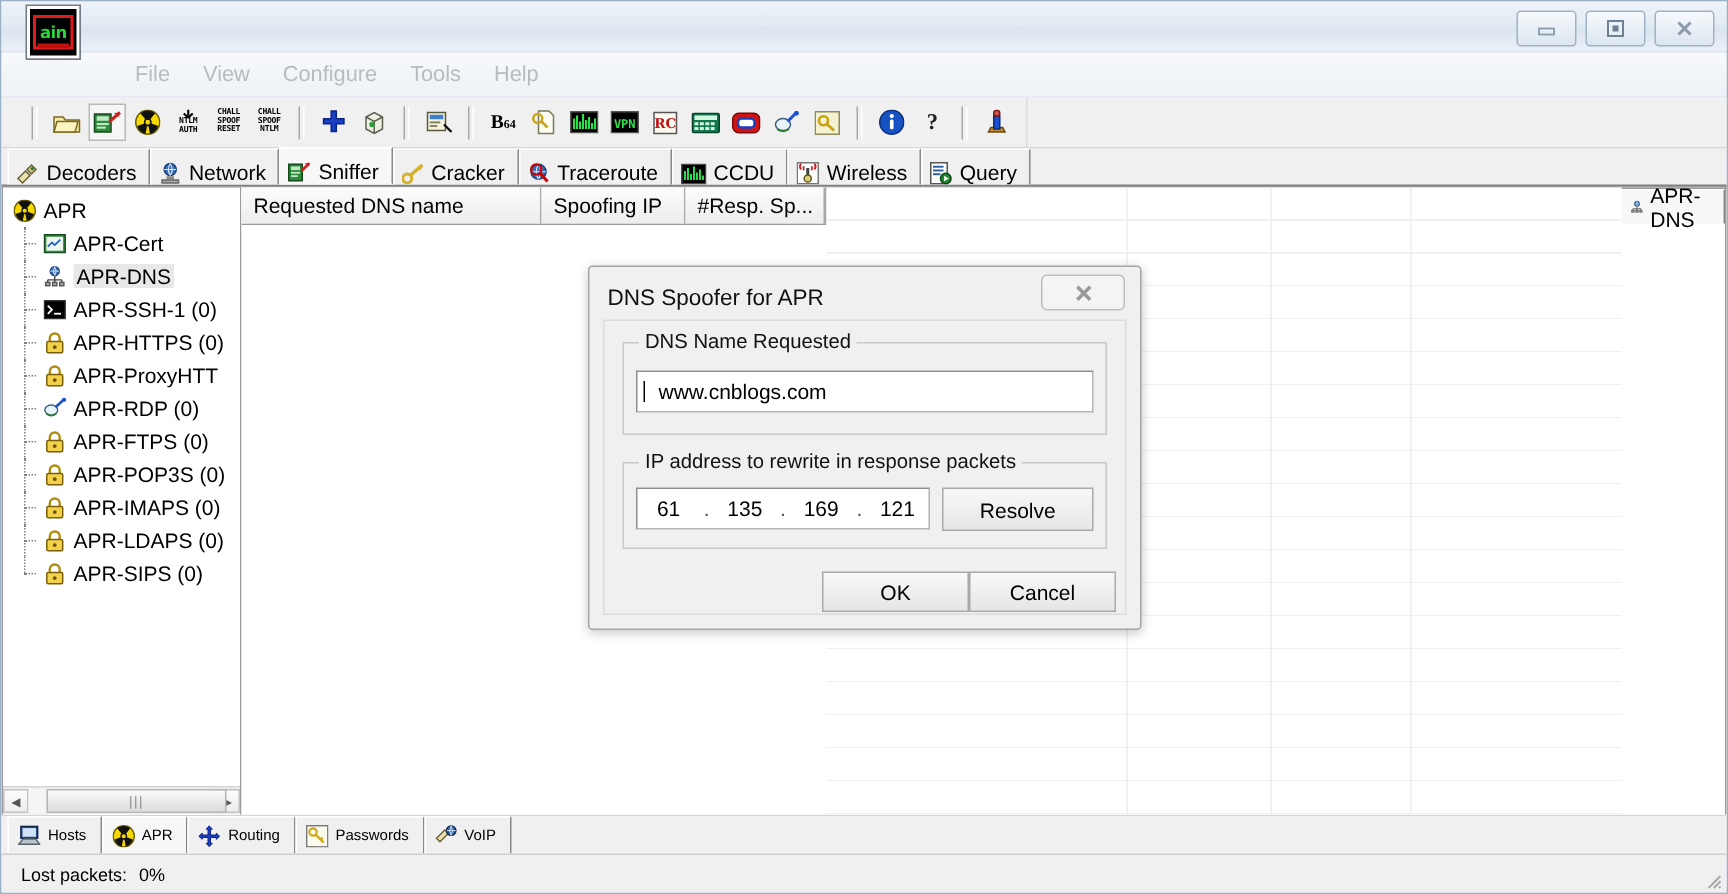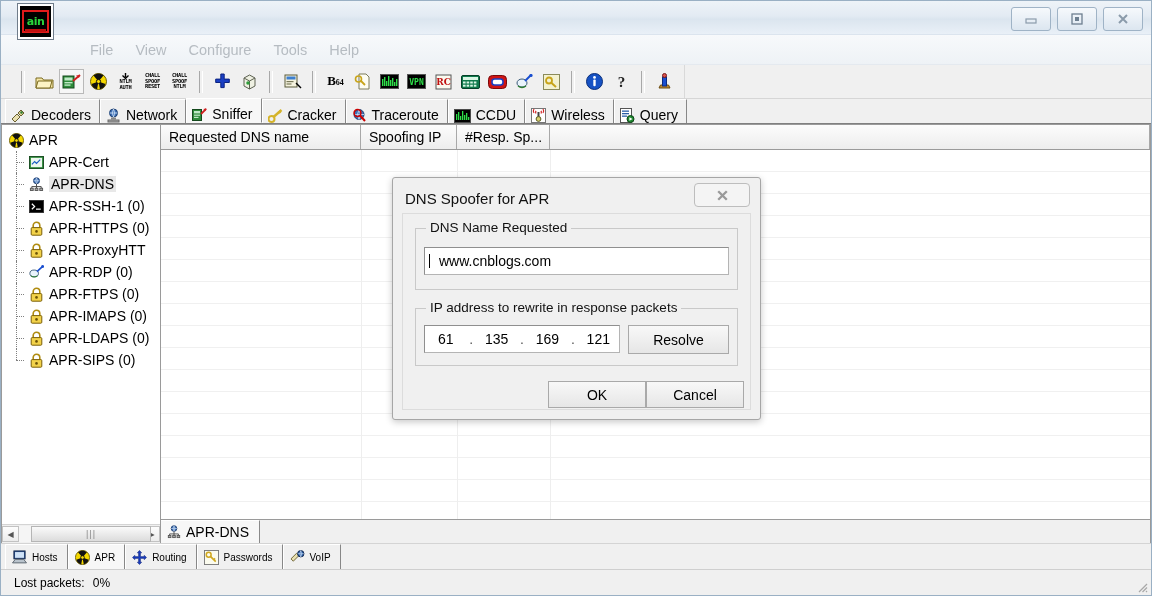--- a/index.html
+++ b/index.html
@@ -243,21 +243,21 @@
     border: 1px solid #b5b5b5;
     box-sizing:border-box;
     display:flex;align-items:center;justify-content:center;
     color:#888; font-size:9px; letter-spacing:1px;
   }
 
   
   .listpane {
     flex: 1 1 auto;
     display: flex;
-    flex-direction: column;
+    flex-direction: row;
     min-width: 0;
     background: #ffffff;
     border-top: 1px solid #9a9a9a;
     border-right: 1px solid #9a9a9a;
     box-sizing: border-box;
     justify-content: flex-end;
   }
   .lheader {
     height: 24px;
     flex: 0 0 24px;
@@ -830,20 +830,30 @@
             <span class="tree-icon">
               <svg width="13" height="15" viewBox="0 0 13 15">
                 <path d="M3.2 7 V4.6 a3.3 3.3 0 0 1 6.6 0 V7" fill="none" stroke="#b08c10" stroke-width="1.6"></path>
                 <rect x="1.2" y="6.6" width="10.6" height="7.6" rx="1" fill="#f2d24a" stroke="#7a5f08"></rect>
                 <circle cx="6.5" cy="10.4" r="1.3" fill="#6b5206"></circle>
               </svg>
             </span>
             <span class="tlabel">APR-FTPS (0)</span>
           </div>
 
+          <div class="tnode child">
+            <span class="tree-icon">
+              <svg width="13" height="15" viewBox="0 0 13 15">
+                <path d="M3.2 7 V4.6 a3.3 3.3 0 0 1 6.6 0 V7" fill="none" stroke="#b08c10" stroke-width="1.6"></path>
+                <rect x="1.2" y="6.6" width="10.6" height="7.6" rx="1" fill="#f2d24a" stroke="#7a5f08"></rect>
+                <circle cx="6.5" cy="10.4" r="1.3" fill="#6b5206"></circle>
+              </svg>
+            </span>
+            <span class="tlabel">APR-POP3S (0)</span>
+          </div>
 
           <div class="tnode child">
             <span class="tree-icon">
               <svg width="13" height="15" viewBox="0 0 13 15">
                 <path d="M3.2 7 V4.6 a3.3 3.3 0 0 1 6.6 0 V7" fill="none" stroke="#b08c10" stroke-width="1.6"></path>
                 <rect x="1.2" y="6.6" width="10.6" height="7.6" rx="1" fill="#f2d24a" stroke="#7a5f08"></rect>
                 <circle cx="6.5" cy="10.4" r="1.3" fill="#6b5206"></circle>
               </svg>
             </span>
             <span class="tlabel">APR-IMAPS (0)</span>

